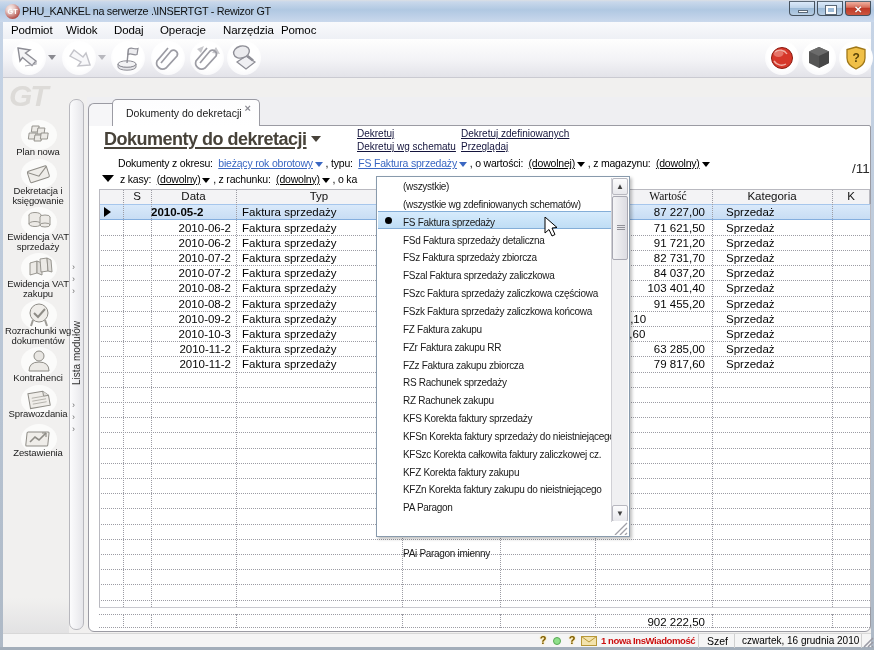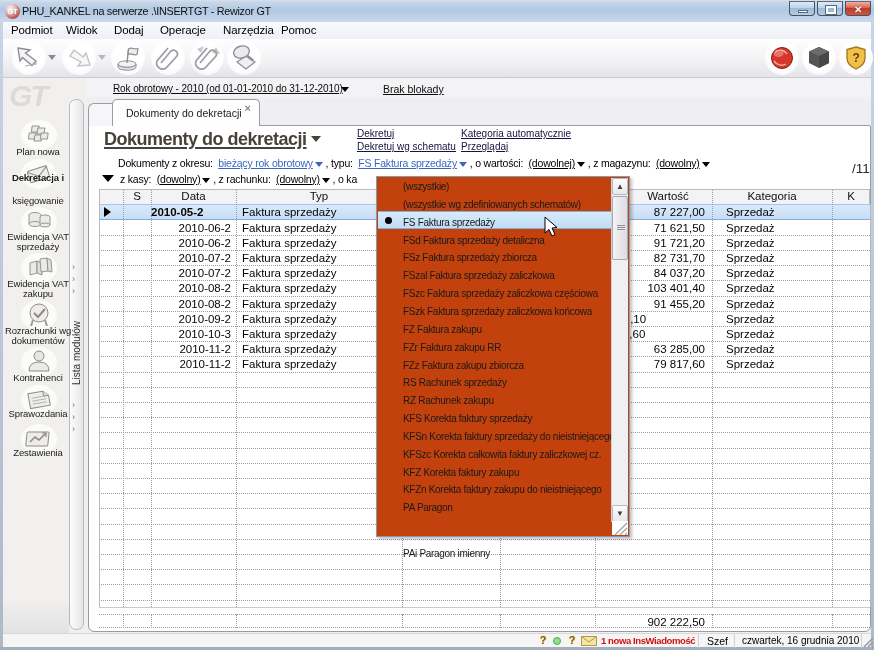--- a/index.html
+++ b/index.html
@@ -72,21 +72,21 @@
 
 .vline { position:absolute; border-left:1px dotted #9c9ca4; width:0; }
 .hrow { position:absolute; left:99px; width:771px; border-bottom:1px dotted #9c9ca4; }
 #thead { left:99px; top:189px; width:771px; height:15px; background:#f3f3f5; border:1px solid #b9b9c0; border-bottom:none; }
 .th { position:absolute; top:190px; font-size:11.5px; color:#101010; text-align:center; }
 .td { position:absolute; font-size:11.5px; color:#050505; white-space:nowrap; }
 #selrow { left:99px; top:204px; width:771px; height:16px; background:linear-gradient(#d9e9fa,#c8ddf4); border-top:1px solid #a6c6ec; border-bottom:1px solid #84aede; }
 #rowind { left:104px; top:207px; width:0; height:0; border-top:5px solid transparent; border-bottom:5px solid transparent; border-left:7px solid #000; }
 
 
-#dropdown { left:376px; top:176px; width:254px; height:361px; background:#c2410c; border:1px solid #889aac; box-shadow:2px 2px 3px rgba(0,0,0,0.25); }
+#dropdown { left:376px; top:176px; width:254px; height:361px; background:#ffffff; border:1px solid #889aac; box-shadow:2px 2px 3px rgba(0,0,0,0.25); }
 .ditem { position:absolute; left:1px; width:234px; height:18px; font-size:10px; letter-spacing:-0.3px; color:#1a1a1a; padding-left:25px; line-height:18px; white-space:nowrap; }
 #dsel { position:absolute; left:1px; top:34px; width:234px; height:18px; background:linear-gradient(#d6ebfc,#bfddf5); border-top:1px solid #84aed8; border-bottom:1px solid #84aed8; }
 #dbullet { position:absolute; left:8px; top:40px; width:7px; height:7px; border-radius:4px; background:#000; }
 #dscroll { position:absolute; right:1px; top:1px; width:17px; height:344px; background:#f0f0f2; border-left:1px solid #d0d0d5; }
 .sbtn { position:absolute; left:0px; width:16px; height:17px; background:linear-gradient(#fcfcfd,#e8e8ec); border:1px solid #b8b8c0; border-radius:2px; }
 #sthumb { position:absolute; left:0px; top:18px; width:16px; height:64px; background:linear-gradient(90deg,#f4f4f6,#dcdce2); border:1px solid #a8a8b2; border-radius:2px; }
 .sarrow { position:absolute; left:4px; font-size:8px; color:#404040; }
 #dgrip { position:absolute; right:1px; bottom:1px; width:16px; height:14px; background:#fff; }
 
 
@@ -171,45 +171,40 @@
       </svg></div>
 </div>
 
 <div class="abs" id="workspace">
   <div class="abs" id="gtmark">GT</div>
 
   <div class="abs" style="left:0; top:520px; width:66px; height:35px; background:linear-gradient(#f1f0ef, #e2e2e3);"></div>
   <div class="abs" id="listbar"></div>
   <div class="abs" id="listbartext">Lista modułów</div>
 
-  <div class="abs" id="rokstrip">
-    <span class="blink" style="position:absolute; left:26px; top:5px; font-size:10px; letter-spacing:-0.1px;">Rok obrotowy - 2010  (od 01-01-2010 do 31-12-2010)</span>
-    <span class="dtri" style="position:absolute; left:252px; top:9px;"></span>
-    <span class="blink" style="position:absolute; left:296px; top:5px; font-size:10.5px;">Brak blokady</span>
-  </div>
   <div class="abs" id="tabstrip"></div>
 <div class="sicon" style="top:42px;"><svg width="38" height="30" viewBox="0 0 38 30">
         <ellipse cx="19" cy="15" rx="18" ry="15" fill="#fbfbfa"></ellipse>
         <g fill="#eceae6" stroke="#8e8c86" stroke-width="0.9">
           <rect x="13" y="6" width="7" height="6" transform="skewX(-8)"></rect>
           <rect x="19" y="8" width="7" height="6" transform="skewX(-8)"></rect>
           <rect x="11" y="13" width="7" height="6" transform="skewX(-8)"></rect>
           <rect x="17" y="15" width="7" height="6" transform="skewX(-8)"></rect>
           <rect x="23" y="13" width="7" height="6" transform="skewX(-8)"></rect>
         </g>
       </svg></div>
     <div class="slabel" style="top:69px;">Plan nowa</div>
     <div class="sicon" style="top:81px;"><svg width="38" height="30" viewBox="0 0 38 30">
         <ellipse cx="19" cy="15" rx="18" ry="15" fill="#fbfbfa"></ellipse>
         <g transform="rotate(-18 19 14)">
           <rect x="8" y="9" width="20" height="12" rx="1.5" fill="#efede9" stroke="#8e8c86" stroke-width="1"></rect>
           <path d="M8 10 L18 17 L28 10" fill="none" stroke="#8e8c86" stroke-width="1"></path>
         </g>
       </svg></div>
-    <div class="slabel" style="top:95px;font-weight:bold;">Dekretacja i</div>
+    <div class="slabel" style="top:108px;">Dekretacja i</div>
     <div class="slabel" style="top:117.5px;">księgowanie</div>
     <div class="sicon" style="top:129px;"><svg width="38" height="30" viewBox="0 0 38 30">
         <ellipse cx="19" cy="15" rx="18" ry="15" fill="#fbfbfa"></ellipse>
         <g fill="#eceae6" stroke="#8e8c86" stroke-width="0.9">
           <ellipse cx="15" cy="8" rx="6" ry="2.5"></ellipse>
           <rect x="9" y="8" width="12" height="9" stroke="none"></rect>
           <path d="M9 8 L9 17 M21 8 L21 17"></path>
           <ellipse cx="15" cy="17" rx="6" ry="2.5"></ellipse>
           <ellipse cx="25" cy="10" rx="5" ry="2"></ellipse>
           <rect x="20" y="10" width="10" height="8" stroke="none"></rect>
@@ -276,21 +271,21 @@
 
 <div class="abs" id="paneledge"></div>
 <div class="abs" id="tab">
     <span class="txt">Dokumenty do dekretacji</span>
     <span class="x">×</span>
   </div>
 <div class="abs" id="panel"></div>
 
 <div class="abs" id="heading">Dokumenty do dekretacji<span style="display:inline-block;width:0;height:0;border-left:5px solid transparent;border-right:5px solid transparent;border-top:6px solid #474239;margin-left:4px;vertical-align:3px;"></span></div>
 <span class="hlink" style="left:357px; top:128px;">Dekretuj</span>
-<span class="hlink" style="left:461px; top:128px;">Kategoria automatycznie</span>
+<span class="hlink" style="left:461px; top:128px;">Dekretuj zdefiniowanych</span>
 <span class="hlink" style="left:357px; top:141px;">Dekretuj wg schematu</span>
 <span class="hlink" style="left:461px; top:141px;">Przeglądaj</span>
 <div class="abs" id="slash11">/11</div>
 
 <div class="ftext" style="left:118px; top:157px;">Dokumenty z okresu:&nbsp; <span class="fblue">bieżący rok obrotowy</span><span class="dtri dtriblue"></span> , typu:&nbsp; <span class="fblue">FS Faktura sprzedaży</span><span class="dtri dtriblue"></span> , o wartości:&nbsp; <span class="fblk">(dowolnej)</span><span class="dtri"></span> , z magazynu:&nbsp; <span class="fblk">(dowolny)</span><span class="dtri"></span></div>
 <div class="abs" style="left:102px; top:175px; width:0; height:0; border-left:6px solid transparent; border-right:6px solid transparent; border-top:7px solid #000;"></div>
 <div class="ftext" style="left:120px; top:172.5px;">z kasy:&nbsp; <span class="fblk">(dowolny)</span><span class="dtri"></span> , z rachunku:&nbsp; <span class="fblk">(dowolny)</span><span class="dtri"></span> , o ka</div>
 
 <div class="abs" id="thead"></div>
 <div class="abs" id="selrow"></div>
@@ -382,21 +377,21 @@
     <div class="vline" style="left:832px; top:190px; height:417px;"></div>
     <div class="vline" style="left:832px; top:614px; height:14px;"></div>
     <div class="abs" style="left:99px; top:204px; width:0; height:403px; border-left:1px solid #b9b9c0;"></div>
     <div class="abs" style="left:870px; top:204px; width:0; height:403px; border-left:1px solid #b9b9c0;"></div>
     <div class="abs" style="left:99px; top:607px; width:771px; height:0; border-top:1px solid #c9c9cf;"></div>
   </div>
 
 <span class="th" style="left:123px; width:28px;">S</span>
 <span class="th" style="left:151px; width:85px;">Data</span>
 <span class="th" style="left:236px; width:166px;">Typ</span>
-<span class="th" style="left:624px; width:88px;">Wartość</span>
+<span class="th" style="left:624px; width:88px;font-family:Liberation Serif, serif;">Wartość</span>
 <span class="th" style="left:712px; width:120px;">Kategoria</span>
 <span class="th" style="left:832px; width:38px;">K</span>
 
 <div class="abs" style="left:99px; top:614px; width:771px; height:14px; border-top:1px dotted #9c9ca4; border-bottom:1px dotted #9c9ca4;"></div>
 <span class="td" style="left:595px; top:616px; width:110px; text-align:right;">902 222,50</span>
 
 <div class="abs" id="dropdown">
   <div id="dsel"></div>
   <div id="dbullet"></div>
   <div id="dlist">

